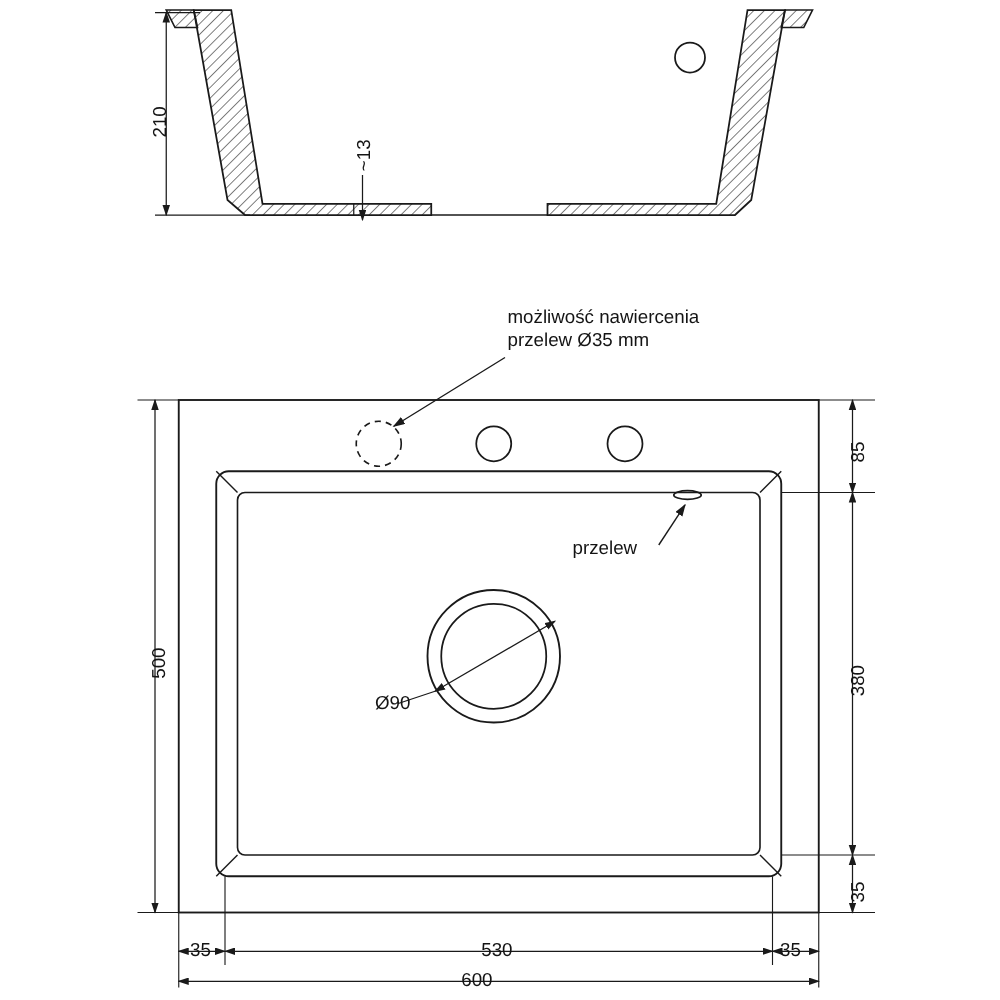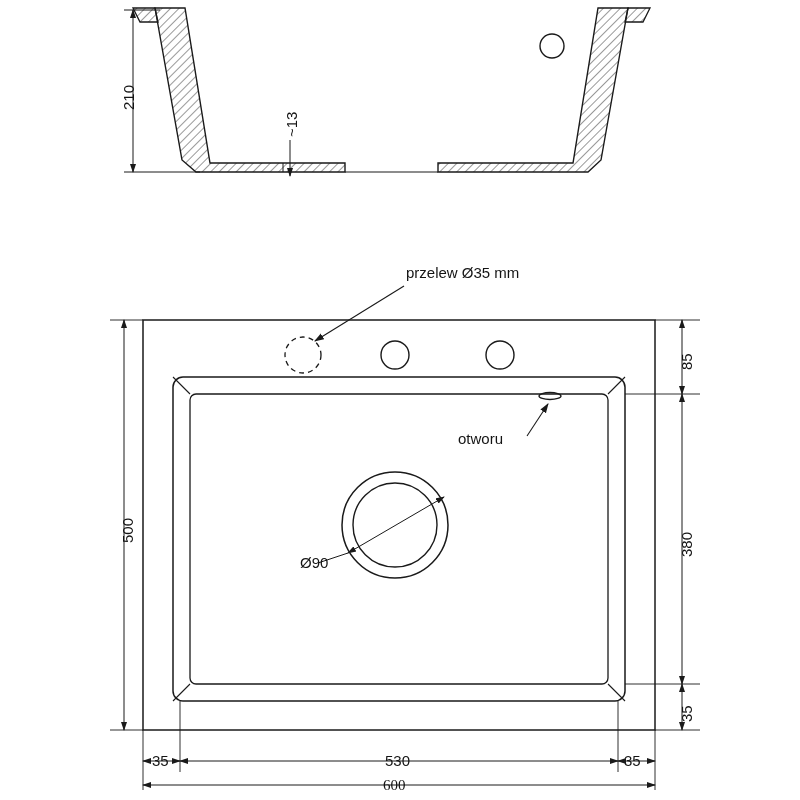--- a/index.html
+++ b/index.html
@@ -136,35 +136,36 @@
       <line x1="618" y1="761" x2="655" y2="761" stroke="#1a1a1a" stroke-width="1" marker-start="url(#arrowStart)" marker-end="url(#arrowEnd)"></line>
 
       <line x1="143" y1="785" x2="655" y2="785" stroke="#1a1a1a" stroke-width="1" marker-start="url(#arrowStart)" marker-end="url(#arrowEnd)"></line>
     </g>
   </svg>
 
   <div class="lbl rot" style="left:120px; top:110px;">210</div>
 
   <div class="lbl rot" style="left:283px; top:137px;">~13</div>
 
+  <div class="lbl note" style="left:406px; top:244px;">możliwość nawiercenia</div>
   <div class="lbl note" style="left:406px; top:263px;">przelew Ø35 mm</div>
 
-  <div class="lbl" style="left:458px; top:430px;">otworu</div>
+  <div class="lbl" style="left:458px; top:430px;">przelew</div>
 
   <div class="lbl" style="left:300px; top:554px;">Ø90</div>
 
   <div class="lbl rot" style="left:678px; top:370px;">85</div>
 
   <div class="lbl rot" style="left:678px; top:557px;">380</div>
 
   <div class="lbl rot" style="left:678px; top:722px;">35</div>
 
   <div class="lbl rot" style="left:119px; top:543px;">500</div>
 
   <div class="lbl" style="left:152px; top:752px;">35</div>
 
   <div class="lbl" style="left:385px; top:752px;">530</div>
 
   <div class="lbl" style="left:624px; top:752px;">35</div>
 
-  <div class="lbl" style="left:383px; top:776px;font-family:Liberation Serif, serif;">600</div>
+  <div class="lbl" style="left:369px; top:776px;">600</div>
 
 </div>
 
 </body></html>

